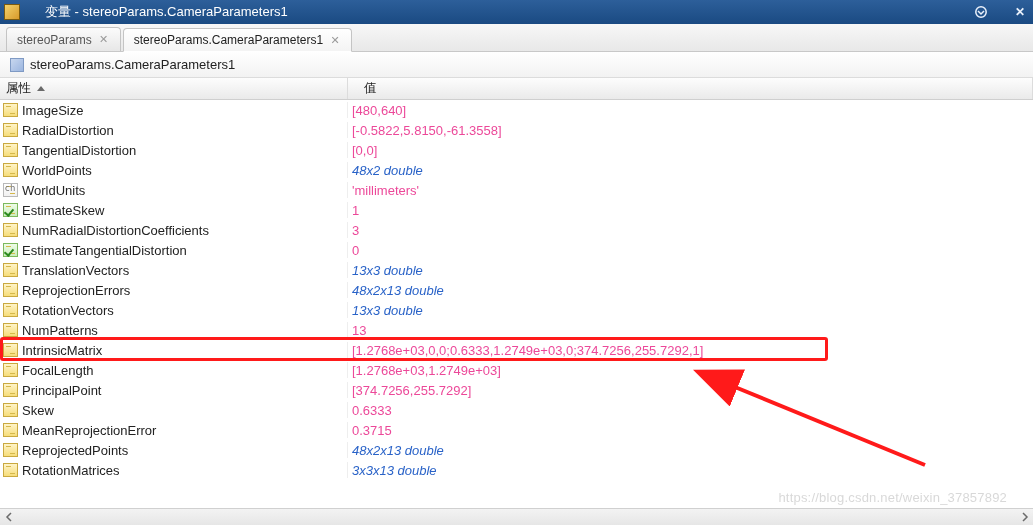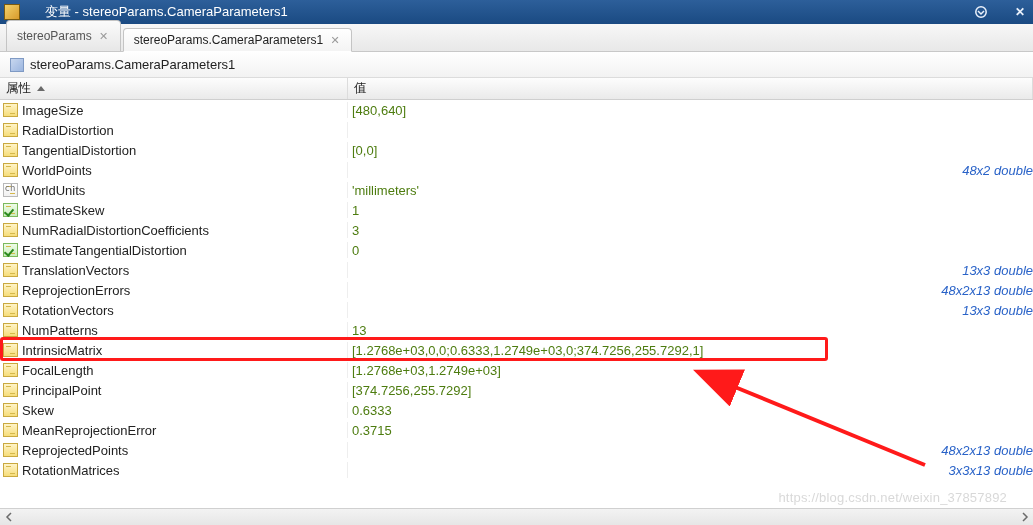--- a/index.html
+++ b/index.html
@@ -44,21 +44,21 @@
   .tabstrip {
     height: 28px;
     background: linear-gradient(to bottom, #f7f7f7, #e8e8e8);
     border-bottom: 1px solid #c8c8c8;
     display: flex;
     align-items: flex-end;
     padding: 0 6px;
     gap: 2px;
   }
   .tab {
-    height: 31px;
+    height: 24px;
     padding: 0 10px;
     display: flex; align-items: center; gap: 6px;
     border: 1px solid #c4c4c4;
     border-bottom: none;
     border-radius: 4px 4px 0 0;
     background: linear-gradient(to bottom, #fbfbfb, #e7e7e7);
     color: #555;
     font-size: 12px;
   }
   .tab.active {
@@ -88,20 +88,21 @@
     margin-right: 6px;
   }
 
   
   .colheaders {
     display: flex;
     height: 22px;
     background: linear-gradient(to bottom, #fdfdfd, #eaeaea);
     border-bottom: 1px solid #cfcfcf;
     font-size: 12.5px;
+    gap: 10px;
   }
   .colheaders .col {
     display: flex; align-items: center;
     padding: 0 6px;
     border-right: 1px solid #dcdcdc;
   }
   .col-name { width: 348px; }
   .col-val  { flex: 1; }
   .sort-up {
     margin-left: 6px;
@@ -129,22 +130,22 @@
     display: flex; align-items: center;
     border-right: 1px solid #eee;
     padding-right: 4px; white-space: nowrap; overflow: hidden;
   }
   .row .cell-val {
     flex: 1;
     padding-left: 4px;
     white-space: nowrap; overflow: hidden;
     color: #222;
   }
-  .row .cell-val.link { color: #2a63c8; font-style: italic; font-family: "Segoe UI", Arial, sans-serif; text-align: right; }
-  .row .cell-val.plain { color: #4d7c0f; }
+  .row .cell-val.link { color: #2a63c8; font-style: italic; font-family: "Segoe UI", Arial, sans-serif; }
+  .row .cell-val.plain { color: #ec4899; }
 
   
   .row .row-icon {
     width: 20px; height: 16px;
     margin: 0 2px 0 0;
     display: flex; align-items: center; justify-content: center;
   }
   .ic {
     width: 15px; height: 14px;
     background: linear-gradient(to bottom, #fff4c9, #f6dd7a);
@@ -266,20 +267,21 @@
       </div>
       <div class="cell-val plain">[480,640]</div>
     </div>
     <div class="row">
       <div class="cell-name">
         <div class="row-icon">
           <div class="ic"></div>
         </div>
         <span>RadialDistortion</span>
       </div>
+      <div class="cell-val plain">[-0.5822,5.8150,-61.3558]</div>
     </div>
     <div class="row">
       <div class="cell-name">
         <div class="row-icon">
           <div class="ic"></div>
         </div>
         <span>TangentialDistortion</span>
       </div>
       <div class="cell-val plain">[0,0]</div>
     </div>

